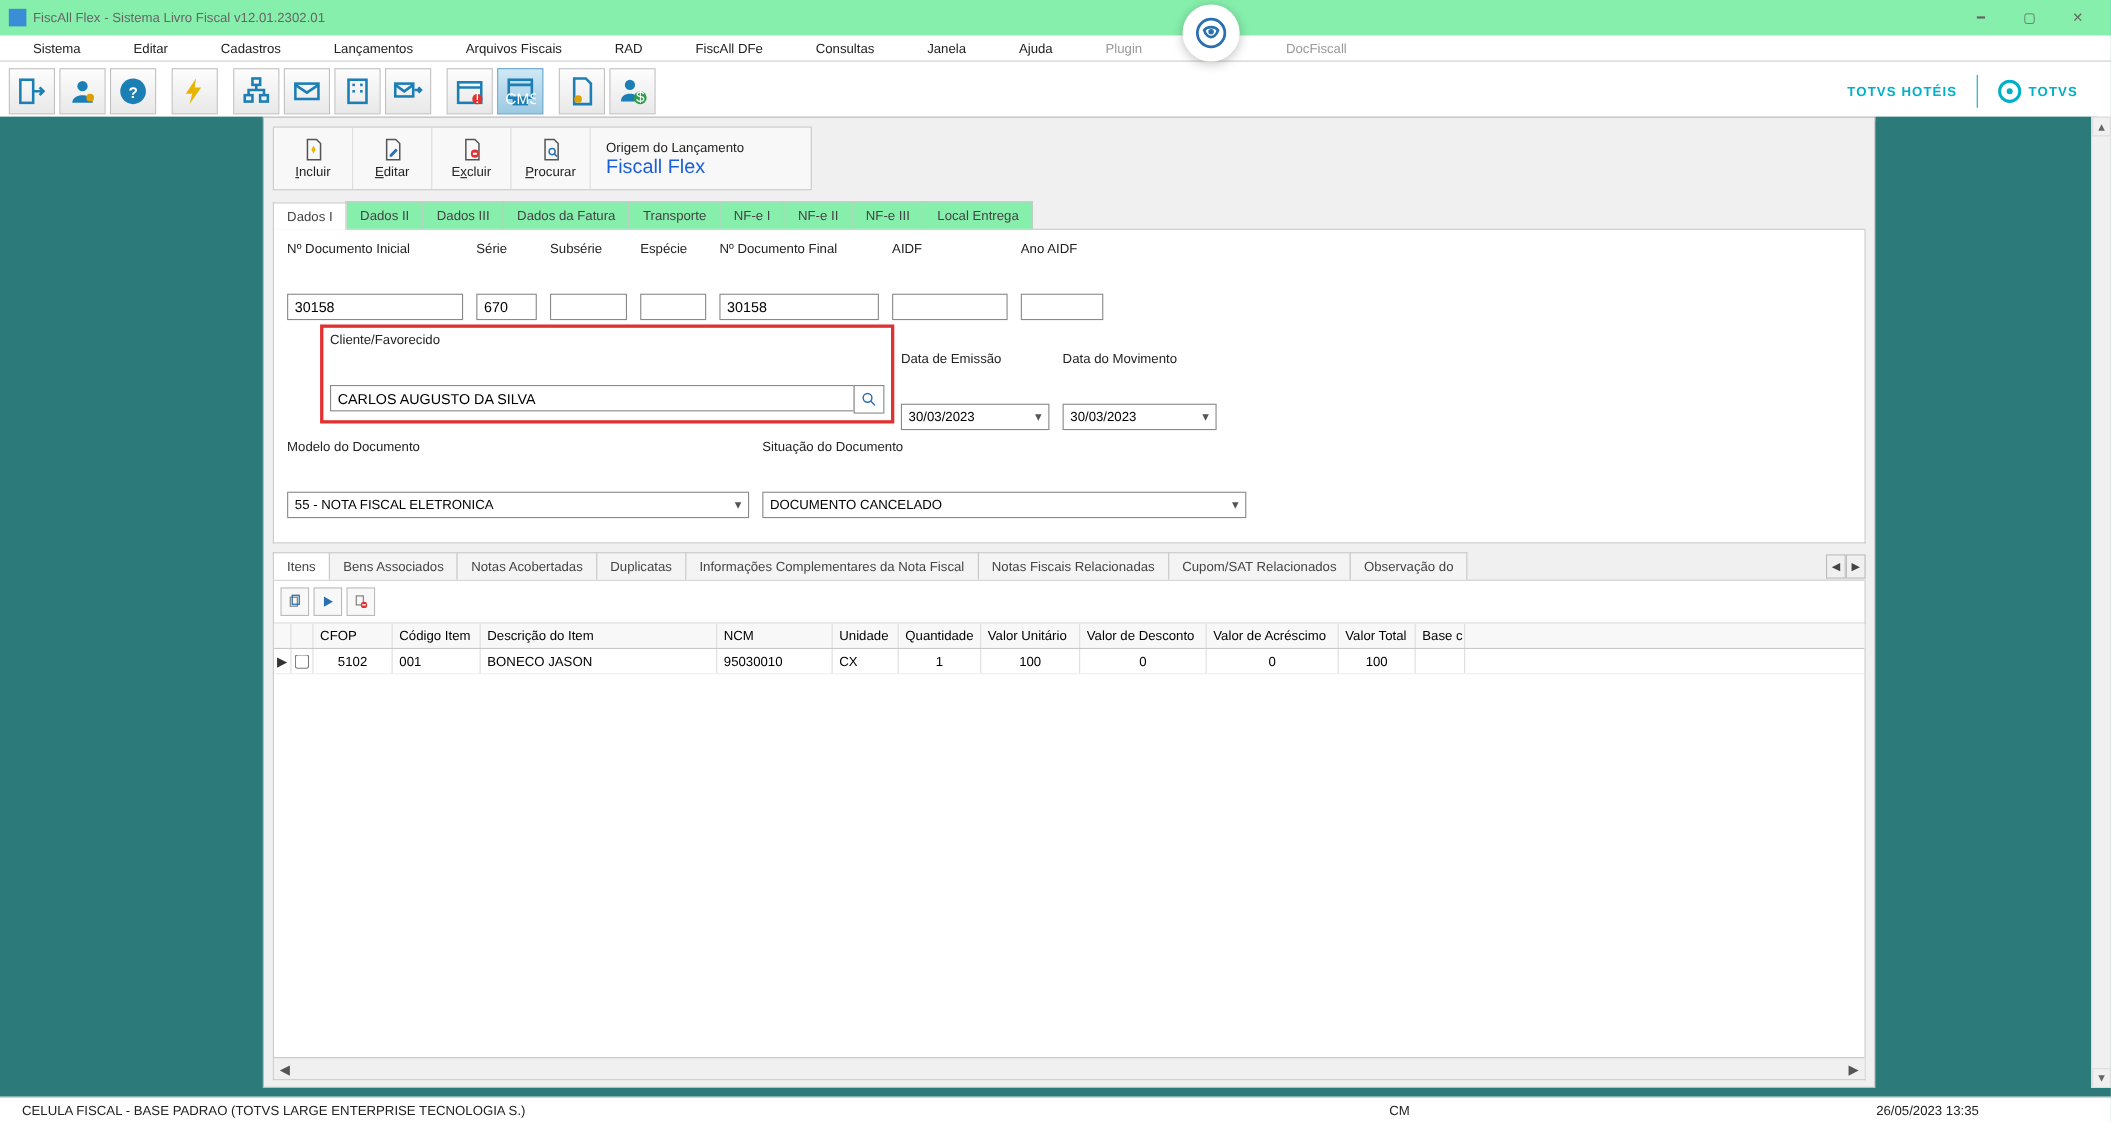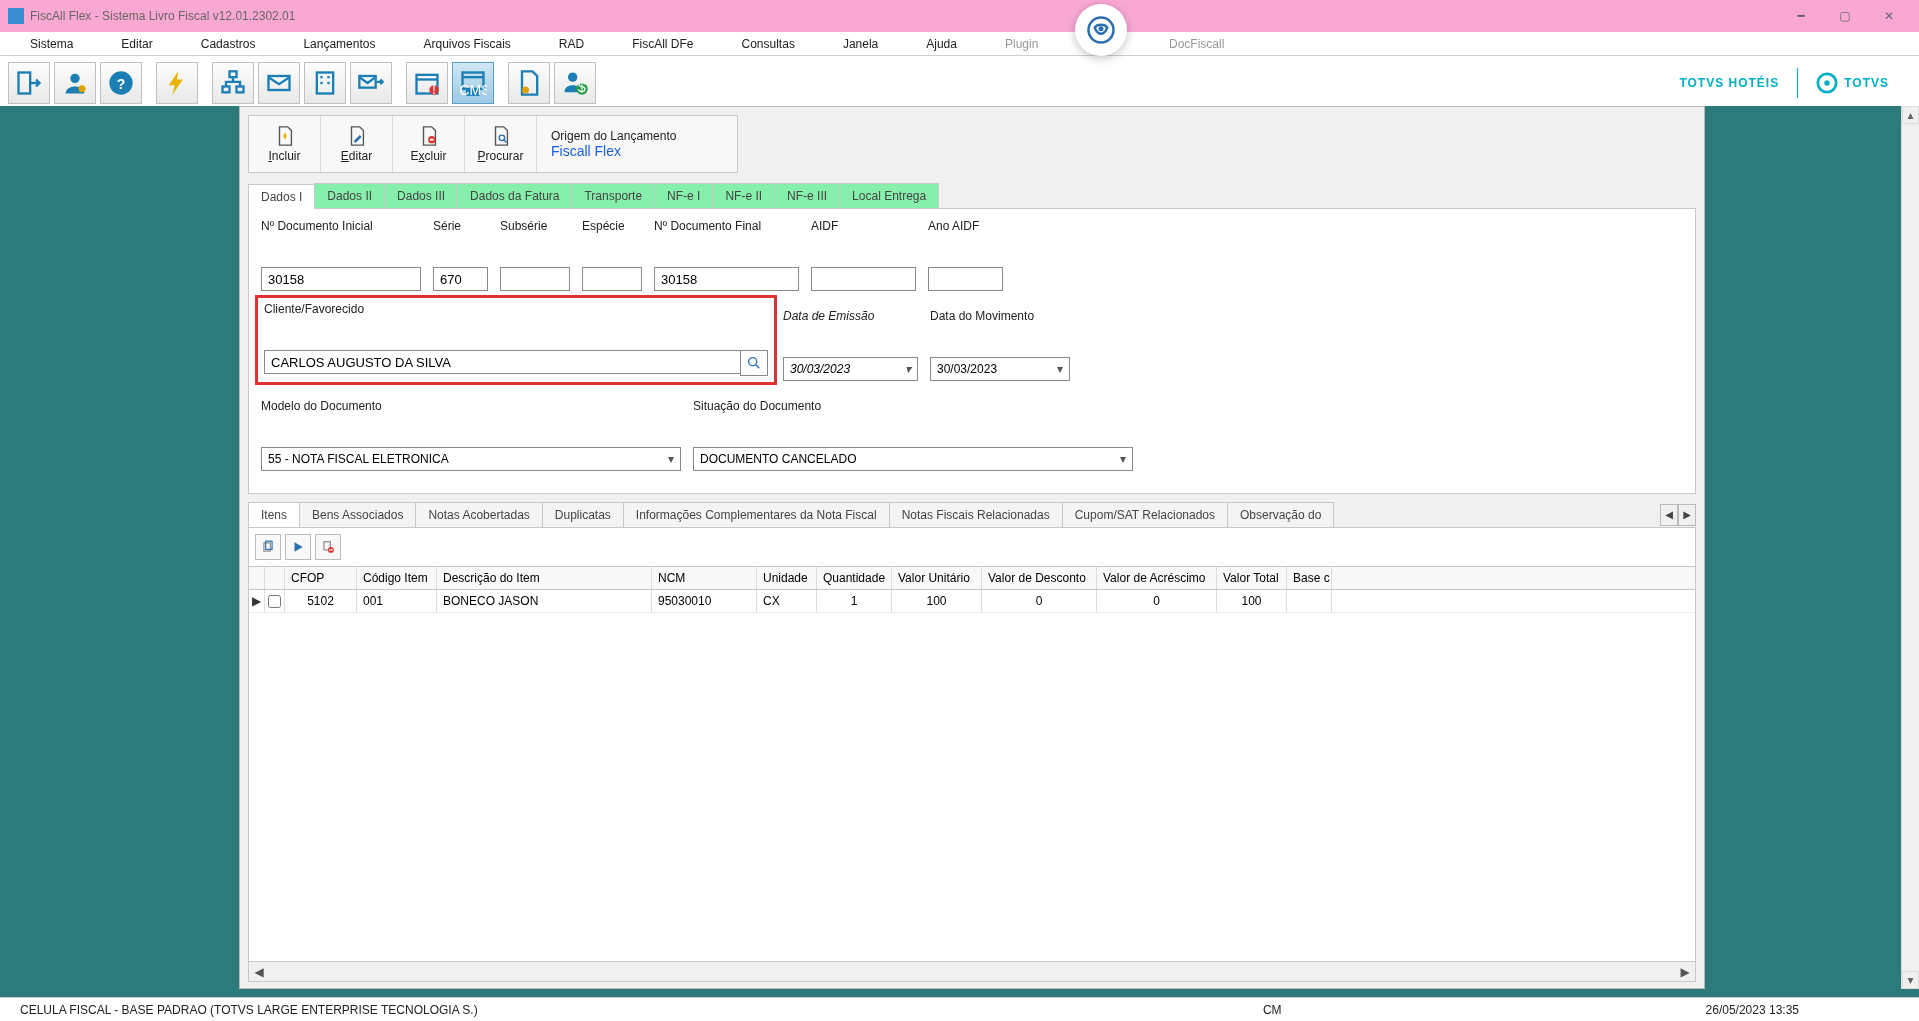--- a/index.html
+++ b/index.html
@@ -1,17 +1,17 @@
 <!DOCTYPE html>
 <html><head>
 <meta charset="utf-8">
 <style>
 * { box-sizing: border-box; margin: 0; padding: 0; font-family: "Segoe UI", Tahoma, sans-serif; font-size: 12px; }
 body { background: #2d7a7a; width: 1919px; height: 1021px; overflow: hidden; position: relative; }
-.titlebar { height: 28px; background: #f9a8d4; display: flex; align-items: center; padding: 16px 8px; color: #666; }
+.titlebar { height: 28px; background: #86efac; display: flex; align-items: center; padding: 16px 8px; color: #666; }
 .titlebar .icon-app { width: 16px; height: 16px; margin-right: 6px; background:#3a8fd4; display:inline-block; }
 .titlebar .title { flex:0 0 auto; }
 .titlebar .spacer { flex:1; }
 .titlebar .winbtn { width: 44px; height: 28px; display:flex; align-items:center; justify-content:center; color:#666; }
 .menubar { height: 24px; background:#fff; border-bottom:1px solid #d0d0d0; display:flex; align-items:center; padding: 0 12px; gap: 12px; }
 .menubar .mitem { padding: 4px 18px; color:#222; }
 .menubar .mitem.dim { color:#999; }
 .toolbar { height: 54px; background:#fff; border-bottom:1px solid #d0d0d0; display:flex; align-items:center; padding: 4px 8px; gap:4px; }
 .toolbar .tbtn { width:42px; height:42px; border:1px solid #c0c0c0; background:linear-gradient(#fdfdfd,#e8e8e8); display:flex; align-items:center; justify-content:center; }
 .toolbar .sep { width:6px; }
@@ -24,21 +24,21 @@
 .rightpad { width:202px; background:#2d7a7a; }
 .panel { flex:1; background:#f0f0f0; border:1px solid #b8b8b8; display:flex; flex-direction:column; padding:8px 8px 6px 8px; }
 .scrollside { width:18px; background:#f0f0f0; border-left:1px solid #dcdcdc; position:absolute; right:0; top:106px; bottom:32px; }
 .scrollside .up, .scrollside .down { height:18px; background:#f0f0f0; display:flex; align-items:center; justify-content:center; color:#666; border:1px solid #dcdcdc; }
 .scrollside .down { position:absolute; bottom:0; width:100%; }
 .actionrow { display:flex; border:1px solid #c8c8c8; background:#f8f8f8; margin-bottom:6px; }
 .actionrow .abtn { width:72px; height:56px; display:flex; flex-direction:column; align-items:center; justify-content:center; gap:2px; border-right:1px solid #ddd; }
 .actionrow .abtn span { font-size:12px; color:#222; }
 .actionrow .origin { flex:0 0 auto; padding:6px 14px; display:flex; flex-direction:column; justify-content:center; }
 .actionrow .origin .lbl { font-size:12px; color:#222; }
-.actionrow .origin .val { font-size:14px; color:#1a5fdc; }
+.actionrow .origin .val { font-size:18px; color:#1a5fdc; }
 .tabs { display:flex; border-bottom:1px solid #c8c8c8; margin-top:4px; }
 .tabs .tab { padding:5px 12px; border:1px solid #c8c8c8; border-bottom:none; background:#86efac; margin-right:-1px; color:#444; }
 .tabs .tab.active { background:#fff; font-weight:400; position:relative; top:1px; }
 .form { background:#fff; border:1px solid #c8c8c8; border-top:none; padding:10px 12px 14px 12px; }
 .row { display:flex; gap:12px; margin-bottom:8px; align-items:flex-end; }
 .field { display:flex; flex-direction:column;gap:32px; }
 .field label { font-size:12px; color:#222; margin-bottom:2px; white-space:nowrap; }
 .field input, .field .combo { border:1px solid #888; height:24px; padding:2px 6px; font-size:13px; background:#fff; }
 .combo { display:flex; align-items:center; justify-content:space-between; }
 .combo .arrow { color:#555; margin-left:6px; }
@@ -288,36 +288,36 @@
         <div class="field" style="width:105px;">
           <label>AIDF</label>
           <input value="" style="">
         </div>
         <div class="field" style="width:75px;">
           <label>Ano AIDF</label>
           <input value="" style="">
         </div>
       </div>
 
-      <div class="row" style="align-items:center;">
+      <div class="row" style="align-items:flex-end;margin-left:36px;">
         <div class="highlight-red" style="display:flex; align-items:flex-end; width:522px;">
           <div class="field" style="flex:1;">
             <label>Cliente/Favorecido</label>
             <div style="display:flex;">
               <input style="flex: 1 1 0%;" value="CARLOS AUGUSTO DA SILVA">
               <div class="searchbtn">
                 <svg viewBox="0 0 24 24">
                     <circle cx="10" cy="10" r="6" fill="none" stroke="#2a6fb0" stroke-width="2"></circle>
                     <line x1="14" y1="14" x2="20" y2="20" stroke="#2a6fb0" stroke-width="2"></line>
                   </svg>
               </div>
             </div>
           </div>
         </div>
-        <div class="field" style="width:135px;font-style:italic;">
+        <div class="field" style="width:135px;">
           <label>Data de Emissão</label>
           <div class="combo">
               <span>30/03/2023</span>
               <span class="arrow">▾</span>
             </div>
         </div>
         <div class="field" style="width:140px;">
           <label>Data do Movimento</label>
           <div class="combo">
               <span>30/03/2023</span>

